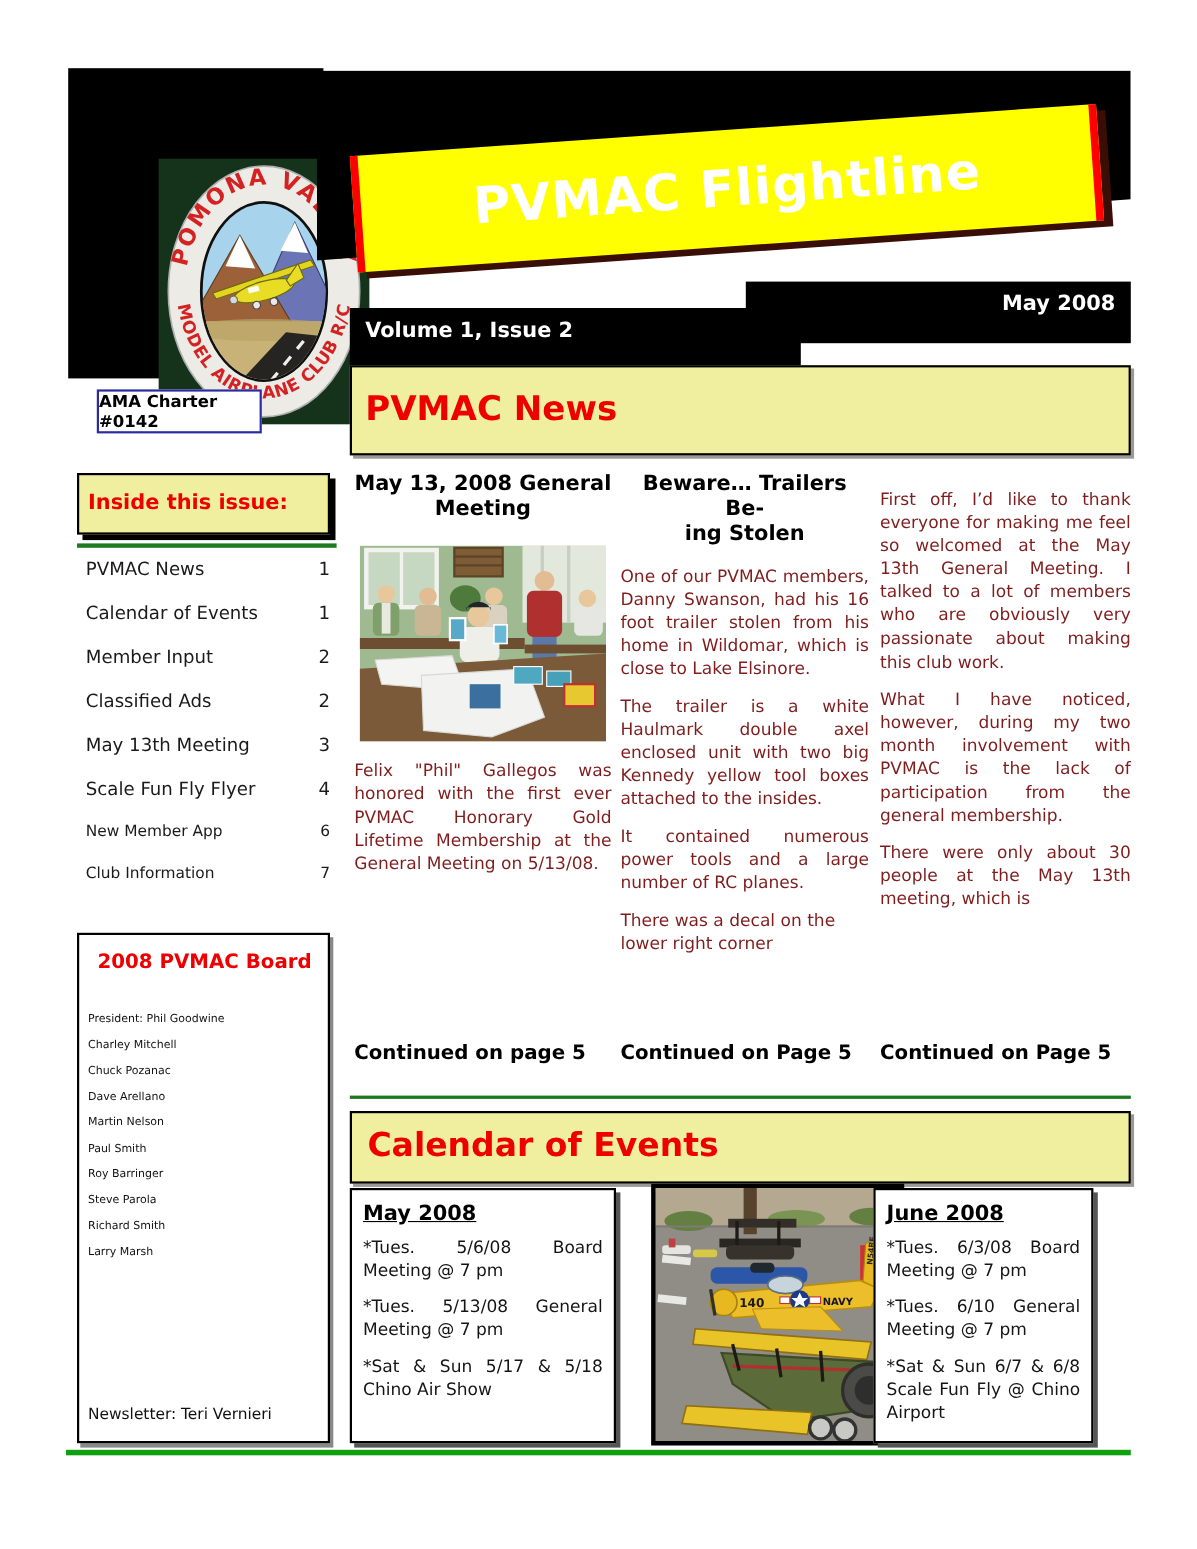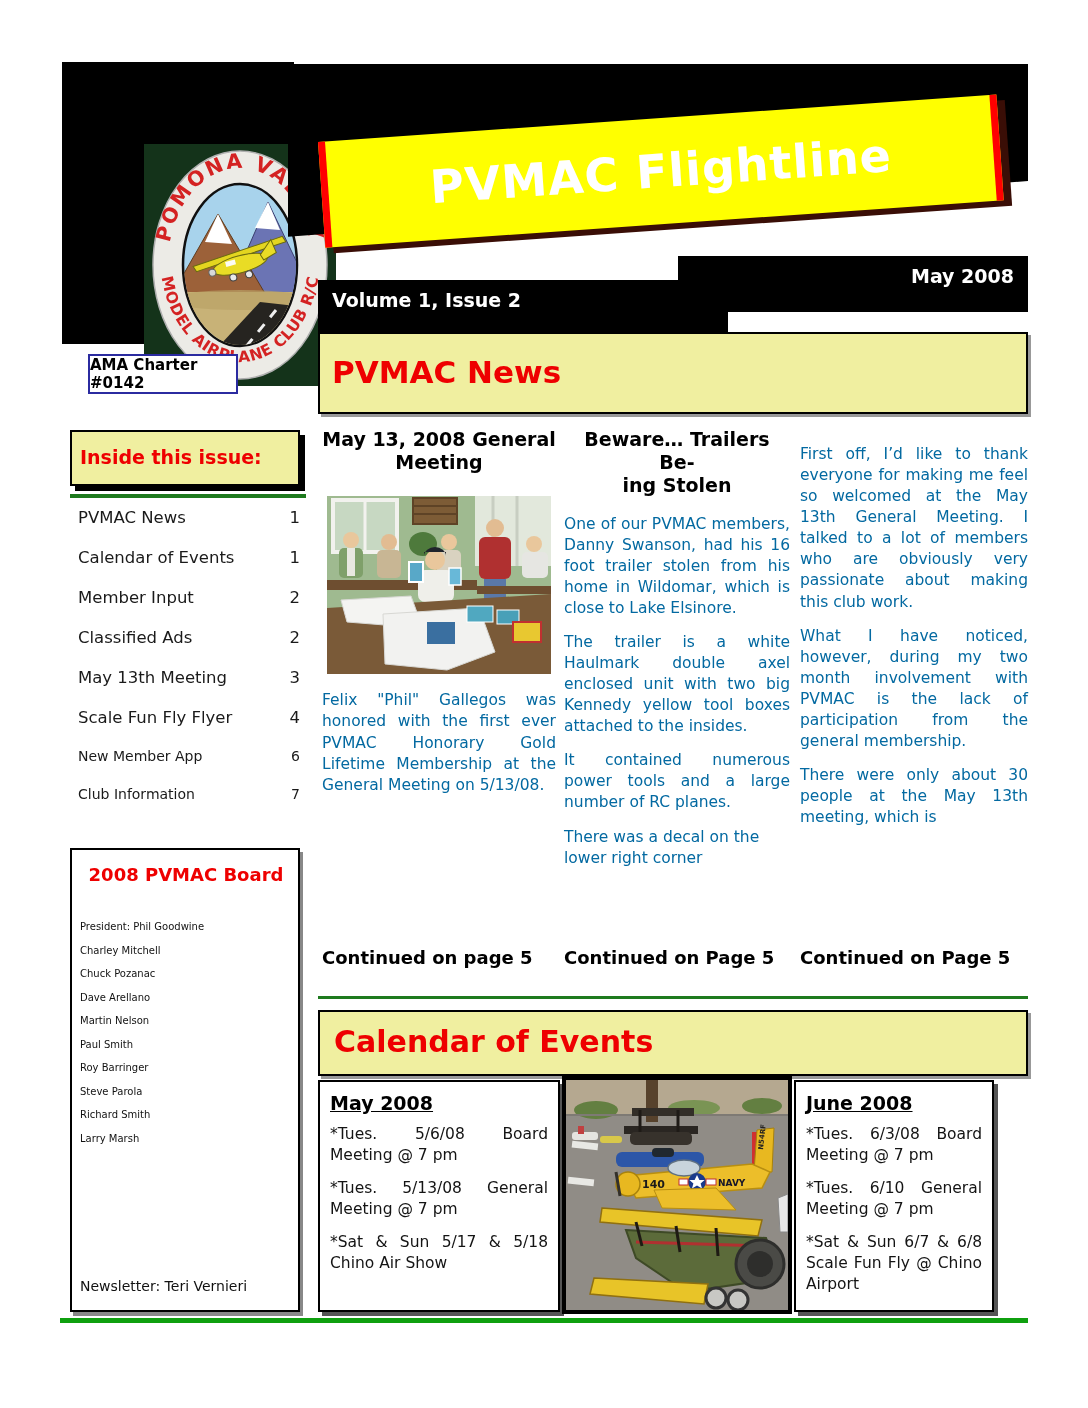--- a/index.html
+++ b/index.html
@@ -52,34 +52,34 @@
   #board-newsletter{position:absolute;bottom:16px;left:8px;font-size:14px;color:#111;}
 
   
   #news-cols{left:318px;top:428px;width:710px;height:542px;}
   .ncol{position:absolute;top:0;height:542px;}
   #ncol1{left:4px;width:234px;}
   #ncol2{left:246px;width:226px;}
   #ncol3{left:482px;width:228px;}
   .col-head{font-size:19px;font-weight:bold;text-align:center;line-height:1.22;color:#000;}
   .photo{display:block;margin:22px auto 0 auto;}
-  .para{font-size:15.5px;line-height:1.36;text-align:justify;color:#0369a1;margin-top:13px;}
+  .para{font-size:15.5px;line-height:1.36;text-align:justify;color:#7f1d1d;margin-top:13px;}
   .para.lead{margin-top:16px;}
   .para.no-just{text-align:left;}
   .continued{position:absolute;bottom:2px;left:0;font-size:18px;font-weight:bold;color:#000;white-space:nowrap;}
 
   
   #cal-rule{left:318px;top:996px;width:710px;height:3px;background:#1E7A1E;}
   .month-box{background:#fff;border:2px solid #000;box-sizing:border-box;box-shadow:4px 4px 0 #555;
     padding:8px 10px 0 10px;}
   #may-box{left:318px;top:1080px;width:242px;height:232px;}
   #june-box{left:794px;top:1080px;width:200px;height:232px;}
   .month-title{font-size:19px;font-weight:bold;text-decoration:underline;color:#000;margin:2px 0 10px 0;}
   .event{font-size:15.5px;line-height:1.35;text-align:justify;color:#141414;margin-bottom:12px;}
-  #photo-box{left:562px;top:1076px;width:230px;height:238px;border:4px solid #000;box-sizing:border-box;background:#8E8A84;}
+  #photo-box{left:592px;top:1076px;width:230px;height:238px;border:4px solid #000;box-sizing:border-box;background:#8E8A84;}
   #photo-box svg{display:block;width:100%;height:100%;}
 
   #bottom-rule{left:60px;top:1318px;width:968px;height:5px;background:#0FA00F;}
 </style>
 </head>
 <body>
 
 <div>
 
   <div class="abs" id="logo-box">

